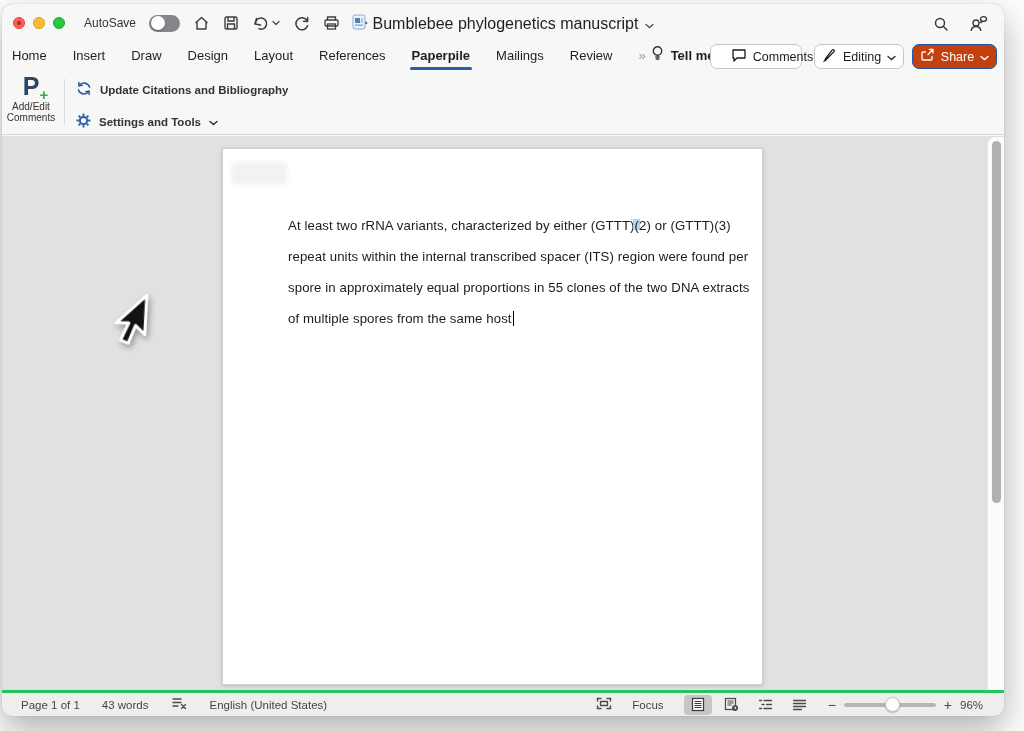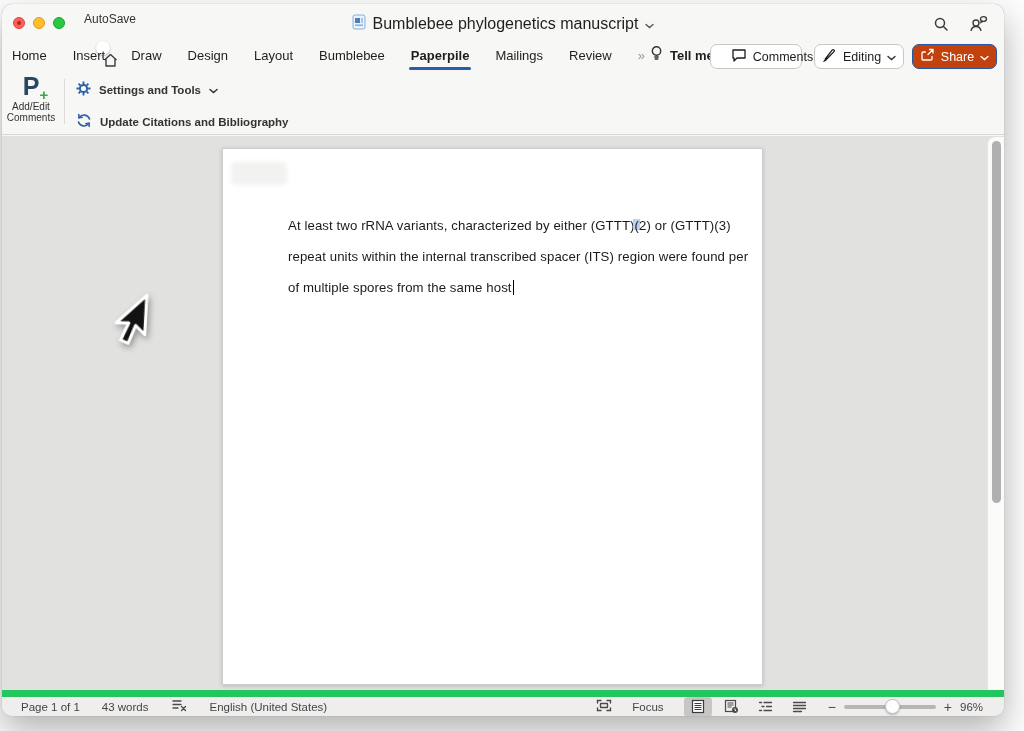--- a/index.html
+++ b/index.html
@@ -14,21 +14,21 @@
   .titlebar { position:absolute; left:0; top:0; width:100%; height:36px; }
   .lights { position:absolute; left:11px; top:13px; display:flex; gap:8px; }
   .light { width:12px; height:12px; border-radius:50%; }
   .light.red { background:#ff5f57; border:1px solid #e0443e; position:relative; }
   .light.red::after { content:""; position:absolute; left:3px; top:3px; width:4px; height:4px;
     border-radius:50%; background:#9c2f28; }
   .light.yellow { background:#febc2e; border:1px solid #d79e22; }
   .light.green { background:#28c840; border:1px solid #1fa32f; }
 
   .quick-access { position:absolute; left:82px; top:8px; height:22px; display:flex;
-    align-items:center; gap:13px; color:#3c3c3c;flex-direction:column; }
+    align-items:center; gap:13px; color:#3c3c3c; }
   .qa-label { font-size:12px; color:#333; }
   .toggle { width:31px; height:17px; border-radius:9px; background:#86868b; position:relative; }
   .toggle .knob { position:absolute; left:1.5px; top:1.5px; width:14px; height:14px;
     border-radius:50%; background:#fff; box-shadow:0 1px 2px rgba(0,0,0,.3); }
   .qa-icon { display:flex; align-items:center; }
   .qa-icon svg { display:block; }
   .undo-group { display:flex; align-items:center; gap:3px; }
 
   .title-group { position:absolute; left:0; right:0; top:10px; display:flex;
     justify-content:center; align-items:center; gap:7px; }
@@ -86,21 +86,21 @@
     background:#fbfbfa; border-left:1px solid #e6e6e5; border-radius:8px 0 0 0; }
   .scroll-thumb { position:absolute; left:4px; top:4px; width:9px; height:362px;
     background:#b0b0b0; border-radius:5px; }
 
   
   .cursor-arrow { position:absolute; left:110px; top:157px; width:38px; height:56px;
     filter:drop-shadow(2px 3px 3px rgba(0,0,0,.35)); transform:rotate(4deg); }
 
   
   .statusbar { position:absolute; left:0; bottom:0; width:100%; height:26px;
-    background:#efeeed; border-top:7px solid #22c55e; font-size:11.5px; color:#454545; }
+    background:#efeeed; border-top:3px solid #22c55e; font-size:11.5px; color:#454545; }
   .status-left { position:absolute; left:19px; top:0; height:100%; display:flex;
     align-items:center; gap:22px; }
   .status-right { position:absolute; right:12px; top:0; height:100%; display:flex;
     align-items:center; gap:14px; }
   .focus-group { display:flex; align-items:center; gap:20px; margin-right:6px; }
   .view-btn { width:28px; height:20px; display:flex; align-items:center; justify-content:center;
     border-radius:4px; }
   .view-btn.selected { background:#c7c6c5; }
   .view-group { display:flex; align-items:center; gap:6px; }
   .zoom-group { display:flex; align-items:center; gap:8px; }
@@ -208,21 +208,21 @@
     </div>
   </div>
 
   <div class="tabrow">
     <div class="tabs">
       <span class="tab">Home</span>
       <span class="tab">Insert</span>
       <span class="tab">Draw</span>
       <span class="tab">Design</span>
       <span class="tab">Layout</span>
-      <span class="tab">Bumblebee</span>
+      <span class="tab">References</span>
       <span class="tab active">Paperpile</span>
       <span class="tab">Mailings</span>
       <span class="tab">Review</span>
       <span class="tellme">
         <span class="chev2">»</span>
         <span>
           <svg width="13" height="17" viewBox="0 0 13 17" fill="none" stroke="#333" stroke-width="1.4" stroke-linecap="round">
               <circle cx="6.5" cy="6" r="4.2"></circle>
               <path d="M4.8 12 h3.4 M5.2 14 h2.6"></path>
             </svg>
@@ -277,55 +277,56 @@
       </div>
       <div class="addedit-label">
         <div>Add/Edit</div>
         <div>Comments</div>
       </div>
     </div>
     <div class="ribbon-divider"></div>
     <div class="ribbon-rows">
       <div class="ribbon-row">
         <span>
+          <svg width="16" height="15" viewBox="0 0 16 15" fill="none" stroke="#2d5fa8" stroke-width="1.6" stroke-linecap="round">
+              <path d="M13.5 6 A5.8 5.8 0 0 0 3.2 4.6"></path>
+              <path d="M2.8 1.6 L3 4.9 L6.2 4.3"></path>
+              <path d="M2.5 9 A5.8 5.8 0 0 0 12.8 10.4"></path>
+              <path d="M13.2 13.4 L13 10.1 L9.8 10.7"></path>
+            </svg>
+        </span>
+        <span>Update Citations and Bibliography</span>
+      </div>
+      <div class="ribbon-row">
+        <span>
           <svg width="15" height="15" viewBox="0 0 15 15" fill="none" stroke="#2d5fa8" stroke-width="2">
               <circle cx="7.5" cy="7.5" r="3.6"></circle>
               <g stroke-width="1.9">
                 <path d="M7.5 0.5 v2.4 M7.5 12.1 v2.4 M0.5 7.5 h2.4 M12.1 7.5 h2.4 M2.6 2.6 l1.7 1.7 M10.7 10.7 l1.7 1.7 M12.4 2.6 l-1.7 1.7 M4.3 10.7 l-1.7 1.7"></path>
               </g>
               <circle cx="7.5" cy="7.5" r="1.4" fill="#f7f7f6" stroke="none"></circle>
             </svg>
         </span>
         <span>Settings and Tools</span>
         <span>
           <svg width="9" height="6" viewBox="0 0 9 6" fill="none" stroke="#333" stroke-width="1.5" stroke-linecap="round">
               <path d="M1 1.5 L4.5 4.5 L8 1.5"></path>
             </svg>
         </span>
       </div>
-      <div class="ribbon-row">
-        <span>
-          <svg width="16" height="15" viewBox="0 0 16 15" fill="none" stroke="#2d5fa8" stroke-width="1.6" stroke-linecap="round">
-              <path d="M13.5 6 A5.8 5.8 0 0 0 3.2 4.6"></path>
-              <path d="M2.8 1.6 L3 4.9 L6.2 4.3"></path>
-              <path d="M2.5 9 A5.8 5.8 0 0 0 12.8 10.4"></path>
-              <path d="M13.2 13.4 L13 10.1 L9.8 10.7"></path>
-            </svg>
-        </span>
-        <span>Update Citations and Bibliography</span>
-      </div>
     </div>
   </div>
 
   <div class="docarea">
     <div class="page">
       <div class="blurred-blob"></div>
       <div class="doc-text">
         <div class="doc-line"><span>At least two rRNA variants, characterized by either (GTTT)</span><span class="cite"><span>(2)</span></span><span> or (GTTT)(3)</span></div>
         <div class="doc-line">repeat units within the internal transcribed spacer (ITS) region were found per</div>
+        <div class="doc-line">spore in approximately equal proportions in 55 clones of the two DNA extracts</div>
         <div class="doc-line"><span>of multiple spores from the same host</span><span class="caret"></span></div>
       </div>
     </div>
 
     <div class="scroll-track">
       <div class="scroll-thumb"></div>
     </div>
 
     <div class="cursor-arrow">
       <svg width="38" height="56" viewBox="0 0 26 40">

